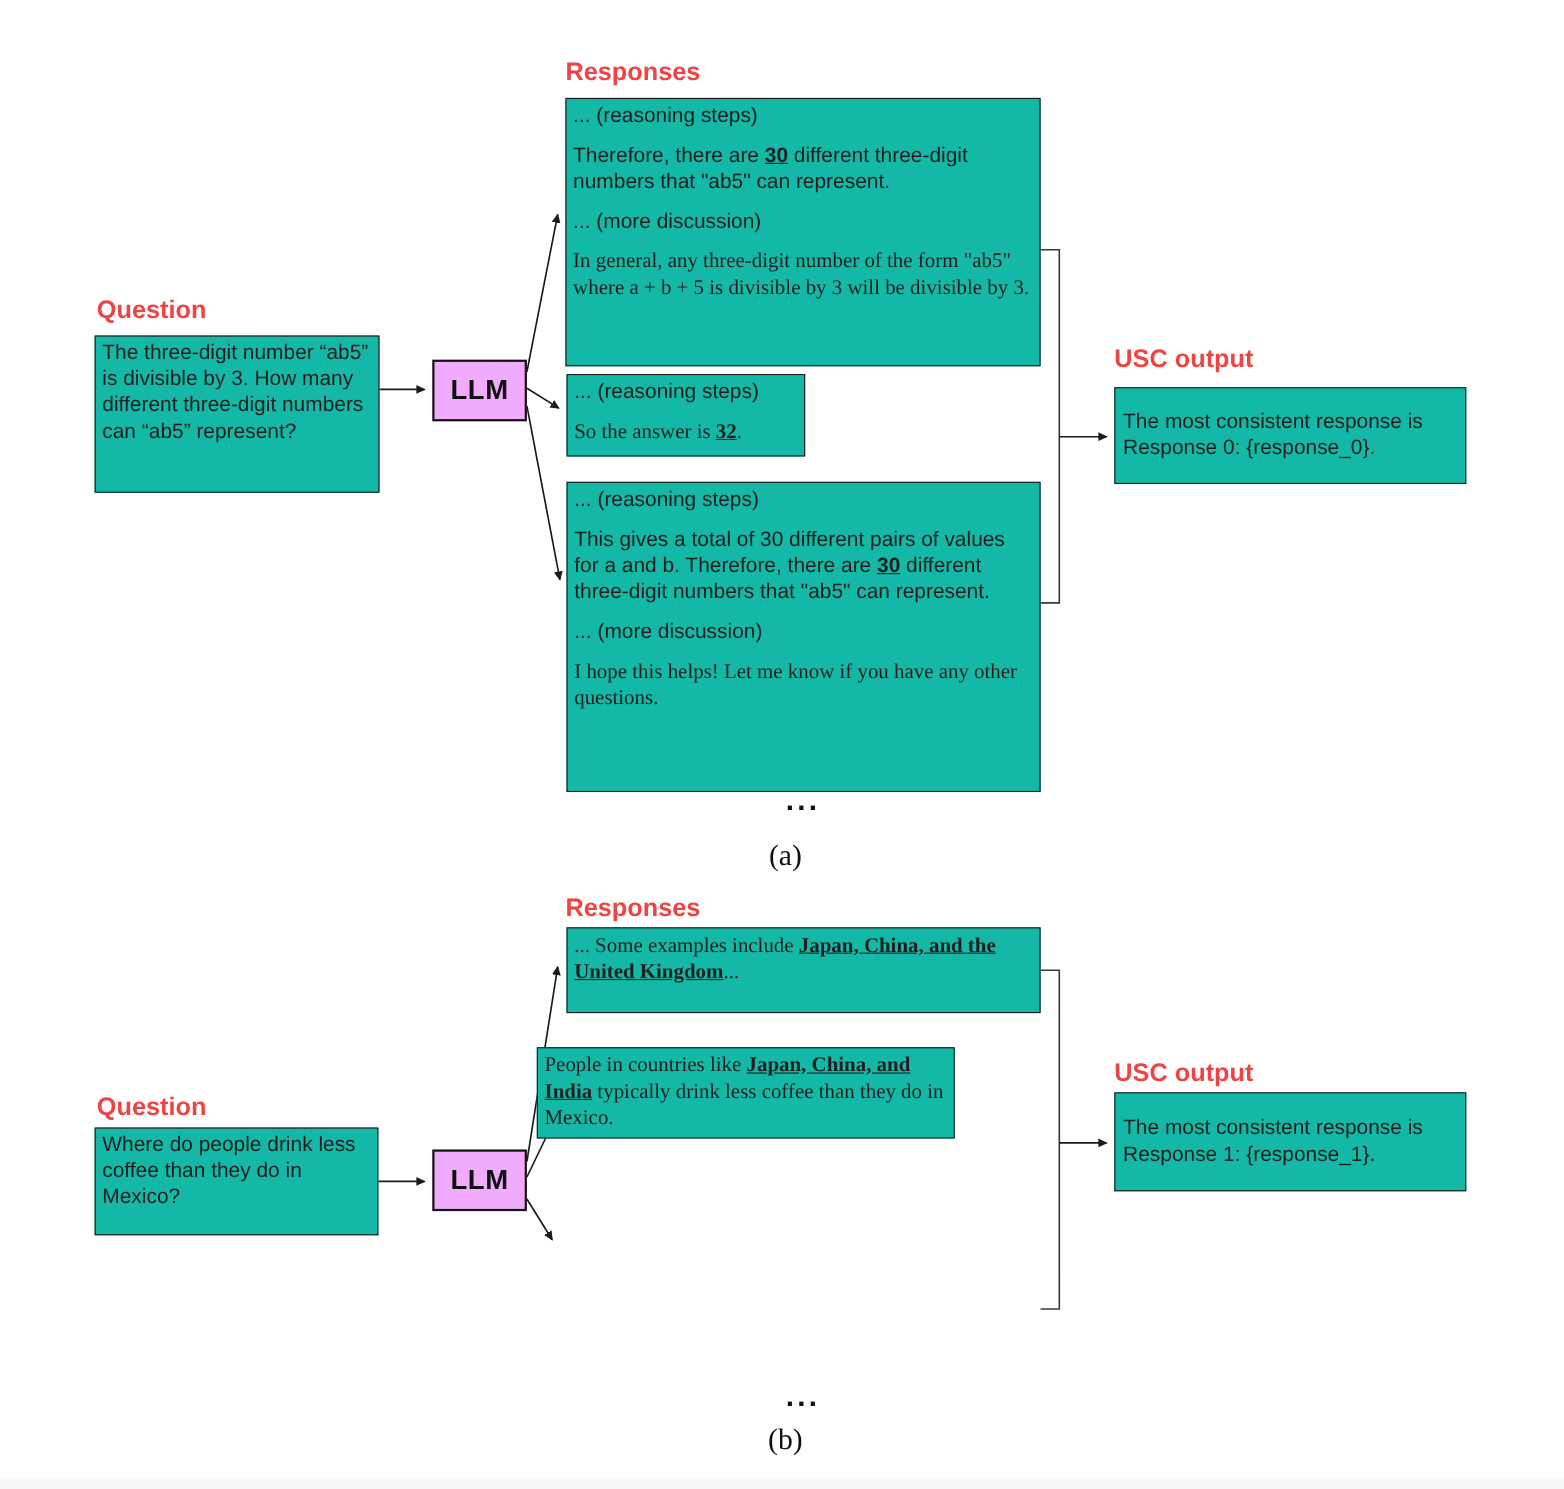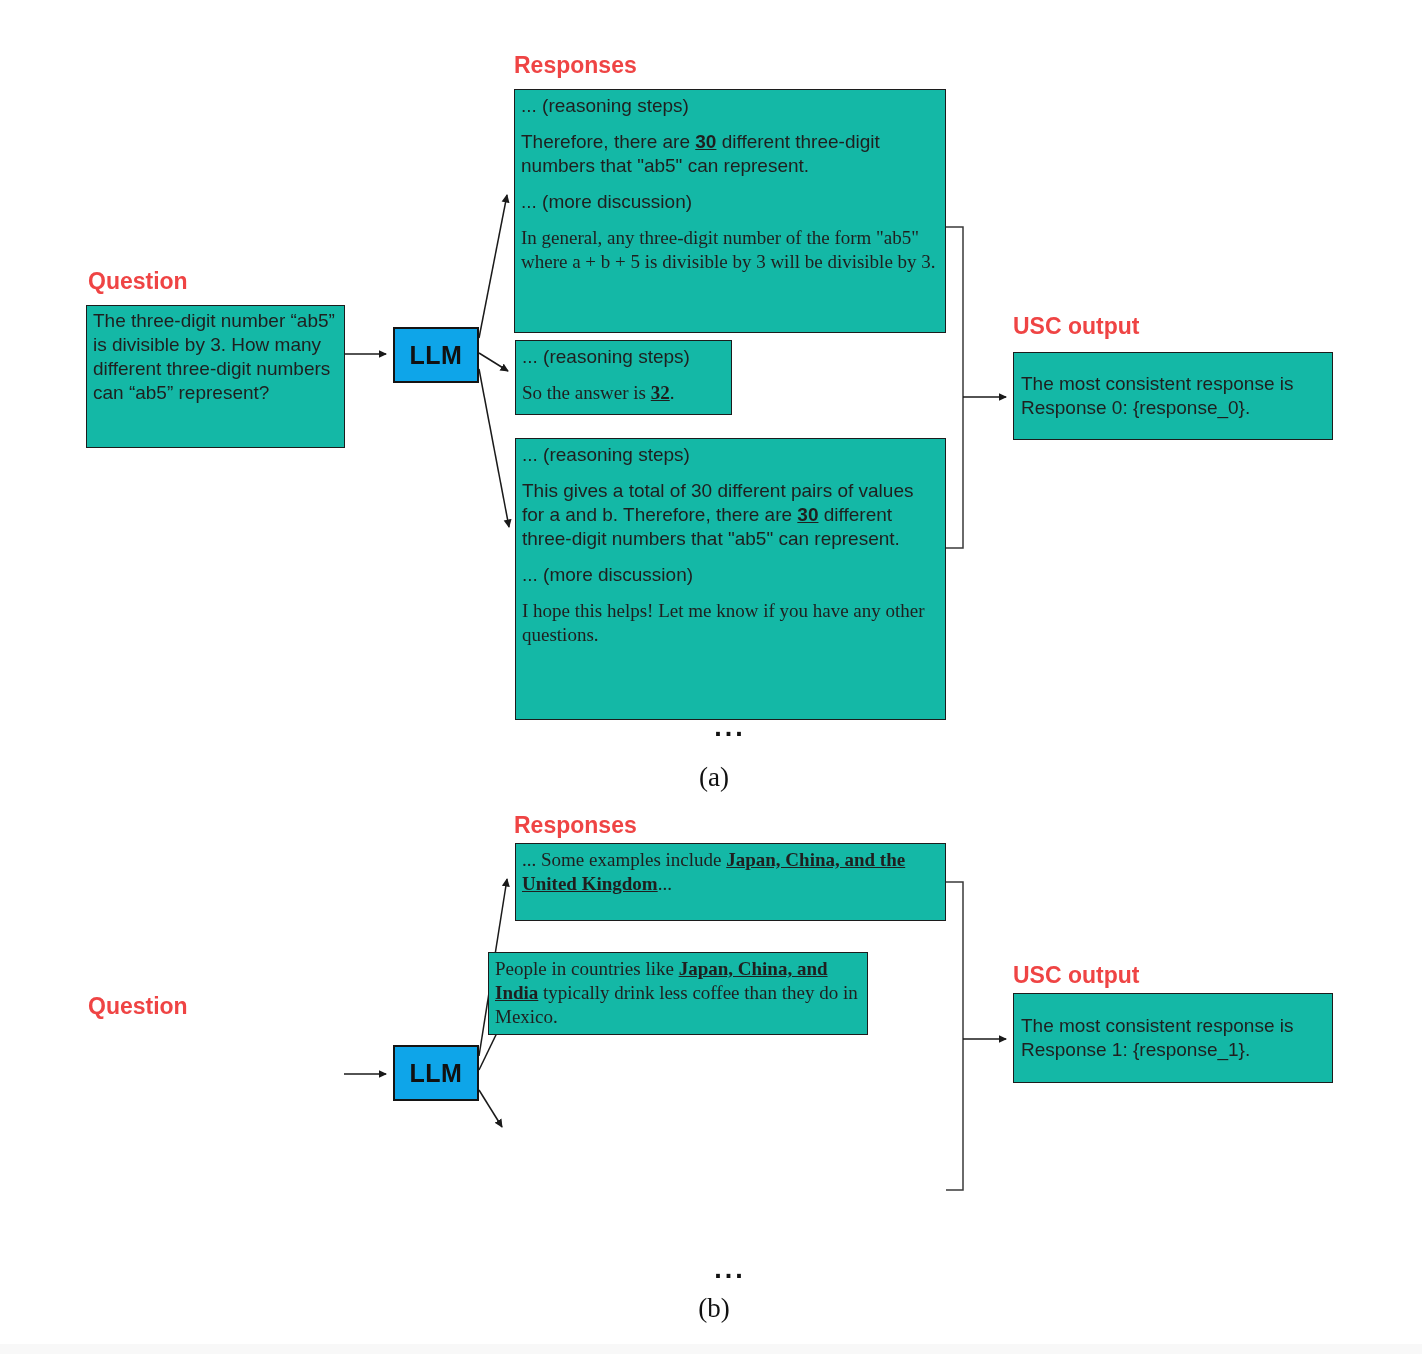--- a/index.html
+++ b/index.html
@@ -16,21 +16,21 @@
     position:absolute;background:#14b8a6;border:1.6px solid #1c1c1c;
     font-size:19px;line-height:24px;box-sizing:border-box;
   }
   .rbox{padding:2px 6px 4px 6px;}
   .rbox p{margin:0 0 12px 0;}
   .rbox p:first-child{margin-top:2px;}
   .rbox p:last-child{margin-bottom:0;font-family:Liberation Serif, serif;}
   .qbox{padding:3px 6px;}
   .ubox{padding:4px 7px;}
   .llm{
-    position:absolute;background:#0ea5e9;border:2px solid #141414;
+    position:absolute;background:#f0abfc;border:2px solid #141414;
     display:flex;align-items:center;justify-content:center;
     font-weight:700;font-size:25px;color:#111;box-sizing:border-box;letter-spacing:0.5px;
   }
   .ellipsis{
     position:absolute;font-weight:800;font-size:27px;letter-spacing:3px;color:#111;
     text-align:center;
   }
   .caption{
     position:absolute;font-family:"Liberation Serif", serif;font-size:27px;color:#111;
     text-align:center;
@@ -103,20 +103,21 @@
 
   <div class="box rbox" style="left:515px;top:843px;width:431px;height:78px">
       <p><span>... Some examples include </span><span class="b u">Japan, China, and the United Kingdom</span><span>...</span></p>
     </div>
 
   <div class="box rbox" style="left:488px;top:952px;width:380px;height:83px">
       <p><span>People in countries like </span><span class="b u">Japan, China, and India</span><span> typically drink less coffee than they do in Mexico.</span></p>
     </div>
 
   <div class="title" style="left:88px;top:993px;width:257px">Question</div>
+  <div class="box qbox" style="left:86px;top:1025px;width:258px;height:98px">Where do people drink less coffee than they do in Mexico?</div>
 
   <div class="llm" style="left:393px;top:1045px;width:86px;height:56px">LLM</div>
 
 
   <div class="title" style="left:1013px;top:962px;width:320px">USC output</div>
   <div class="box ubox" style="left:1013px;top:993px;width:320px;height:90px;display:flex;align-items:center">The most consistent response is Response 1: {response_1}.</div>
 
   <div class="ellipsis" style="left:514px;top:1254px;width:432px">...</div>
 
   <div class="caption" style="left:514px;top:1293px;width:400px">(b)</div>

